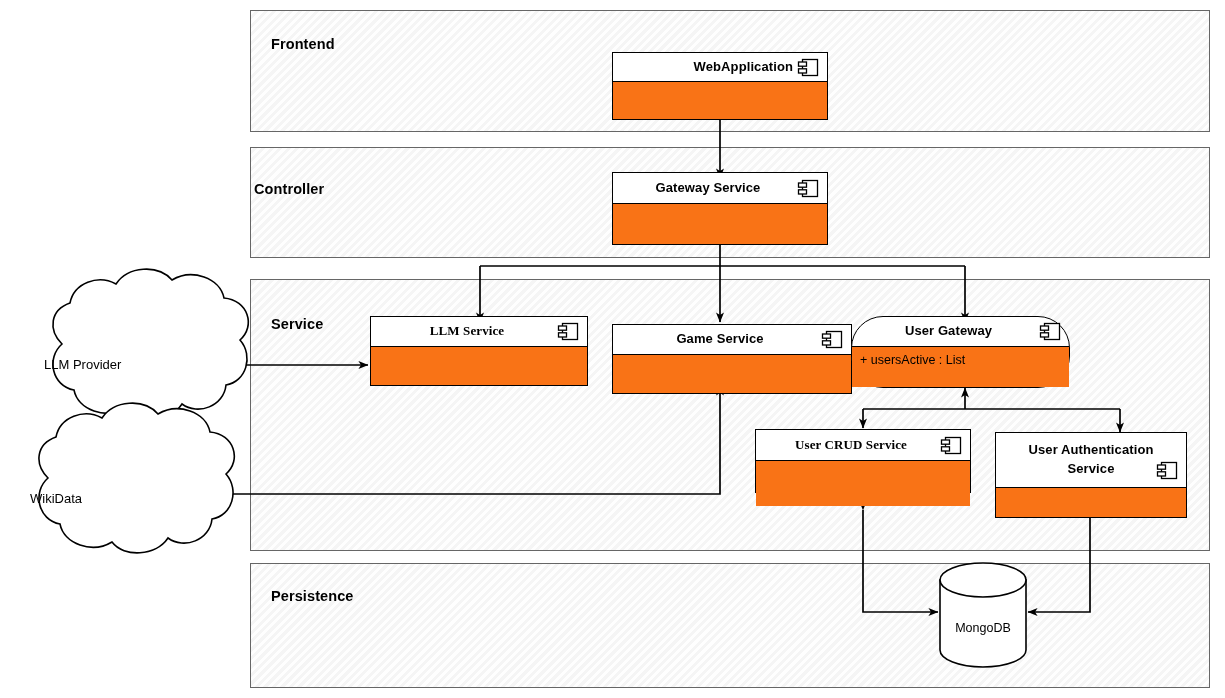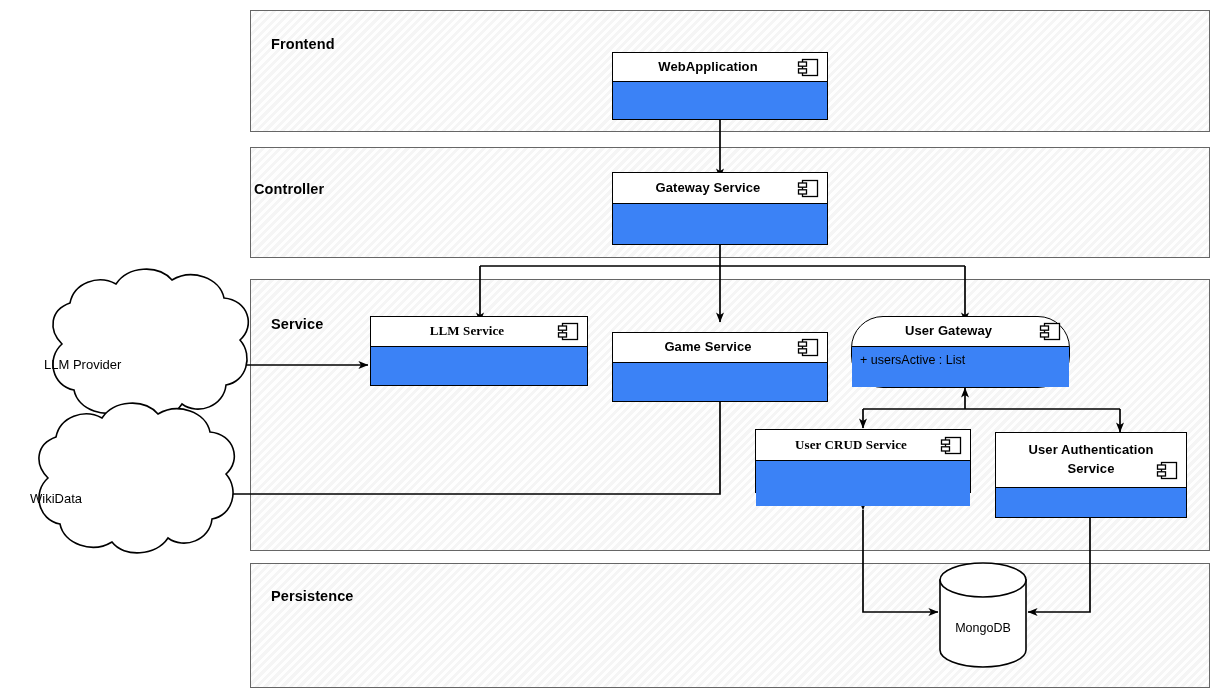--- a/index.html
+++ b/index.html
@@ -64,21 +64,21 @@
   .comp-title {
     font-size: 13px;
     font-weight: bold;
     color: #000000;
     line-height: 1.45;
     padding: 0 34px 0 10px;
     letter-spacing: 0.1px;
   }
   .comp-body {
     box-sizing: border-box;
-    background: #3b82f6;
+    background: #f97316;
     display: flex;
     align-items: flex-start;
   }
   .comp-attr {
     font-size: 12.5px;
     color: #000000;
     padding: 6px 0 0 8px;
     white-space: nowrap;
   }
   .comp-icon {
@@ -173,21 +173,21 @@
              C92,554 64,544 60,524
              C38,520 32,492 48,478 Z" fill="#ffffff" stroke="#000000" stroke-width="1.6"></path>
 
     <g>
       <path d="M940,580 L940,650 A43,17 0 0 0 1026,650 L1026,580 Z" fill="#ffffff" stroke="#000000" stroke-width="1.6"></path>
       <ellipse cx="983" cy="580" rx="43" ry="17" fill="#ffffff" stroke="#000000" stroke-width="1.6"></ellipse>
     </g>
   </svg>
 
   <div class="component" style="left:612px; top:52px; width:216px; height:68px;">
-    <div class="comp-head" style="height:29px;">
+    <div class="comp-head" style="height:29px;justify-content:flex-end;">
       <span class="comp-title">WebApplication</span>
       <svg class="comp-icon" viewBox="0 0 22 19">
         <rect x="5.5" y="1.5" width="15" height="16" fill="#ffffff" stroke="#000000" stroke-width="1.3"></rect>
         <rect x="1.5" y="4" width="8" height="4.2" fill="#ffffff" stroke="#000000" stroke-width="1.3"></rect>
         <rect x="1.5" y="10.8" width="8" height="4.2" fill="#ffffff" stroke="#000000" stroke-width="1.3"></rect>
       </svg>
     </div>
     <div class="comp-body" style="height:37px;">
       <span class="comp-attr"></span>
     </div>
@@ -214,21 +214,21 @@
         <rect x="5.5" y="1.5" width="15" height="16" fill="#ffffff" stroke="#000000" stroke-width="1.3"></rect>
         <rect x="1.5" y="4" width="8" height="4.2" fill="#ffffff" stroke="#000000" stroke-width="1.3"></rect>
         <rect x="1.5" y="10.8" width="8" height="4.2" fill="#ffffff" stroke="#000000" stroke-width="1.3"></rect>
       </svg>
     </div>
     <div class="comp-body" style="height:38px;">
       <span class="comp-attr"></span>
     </div>
   </div>
 
-  <div class="component" style="left:612px; top:332px; width:216px; height:70px;">
+  <div class="component" style="left:612px; top:324px; width:240px; height:70px;">
     <div class="comp-head" style="height:30px;">
       <span class="comp-title">Game Service</span>
       <svg class="comp-icon" viewBox="0 0 22 19">
         <rect x="5.5" y="1.5" width="15" height="16" fill="#ffffff" stroke="#000000" stroke-width="1.3"></rect>
         <rect x="1.5" y="4" width="8" height="4.2" fill="#ffffff" stroke="#000000" stroke-width="1.3"></rect>
         <rect x="1.5" y="10.8" width="8" height="4.2" fill="#ffffff" stroke="#000000" stroke-width="1.3"></rect>
       </svg>
     </div>
     <div class="comp-body" style="height:38px;">
       <span class="comp-attr"></span>

